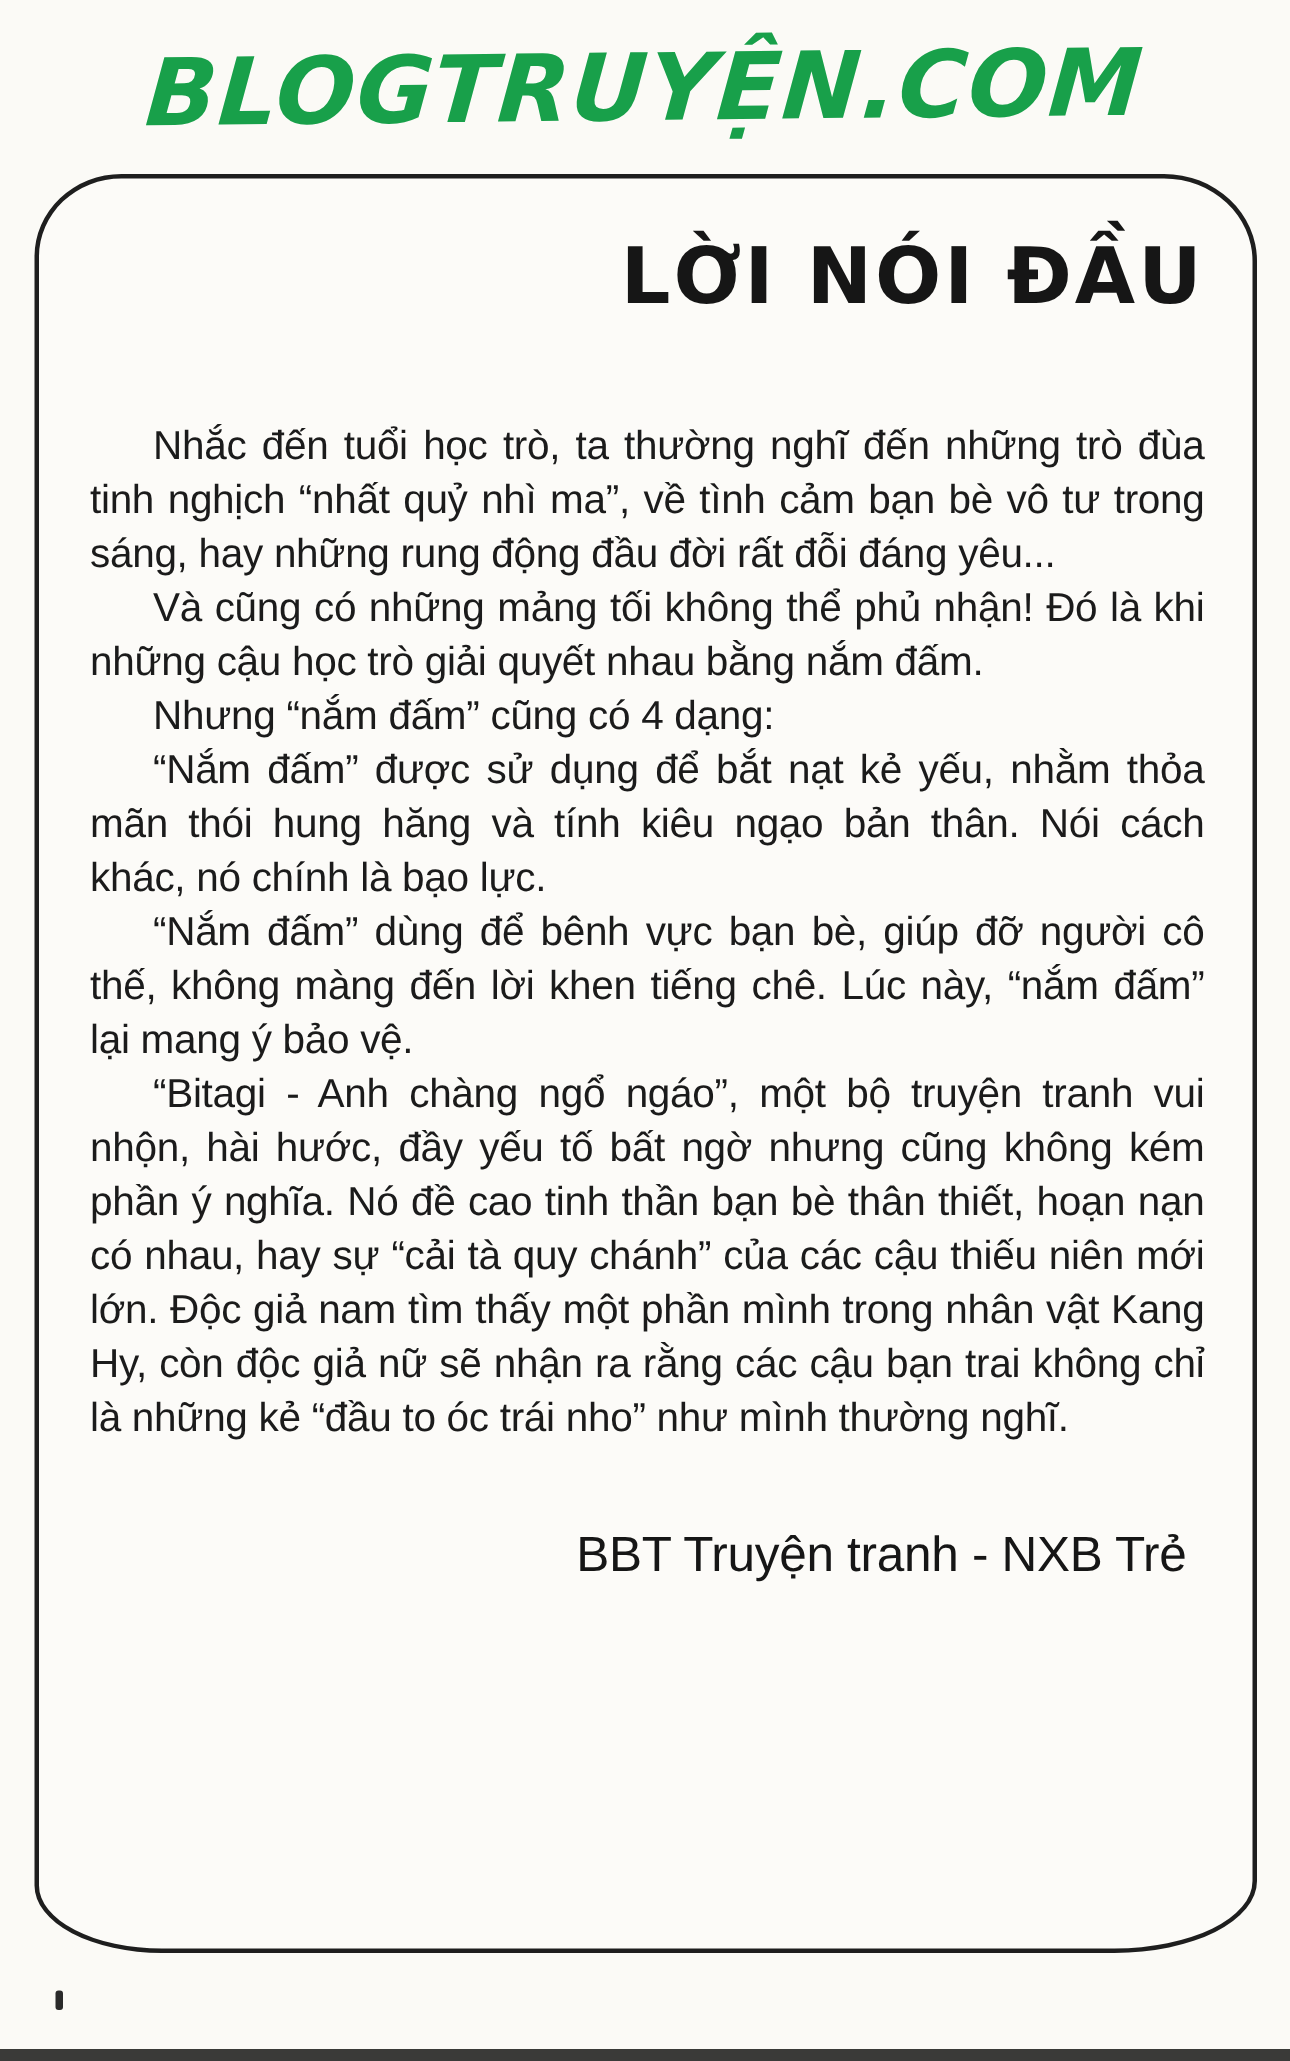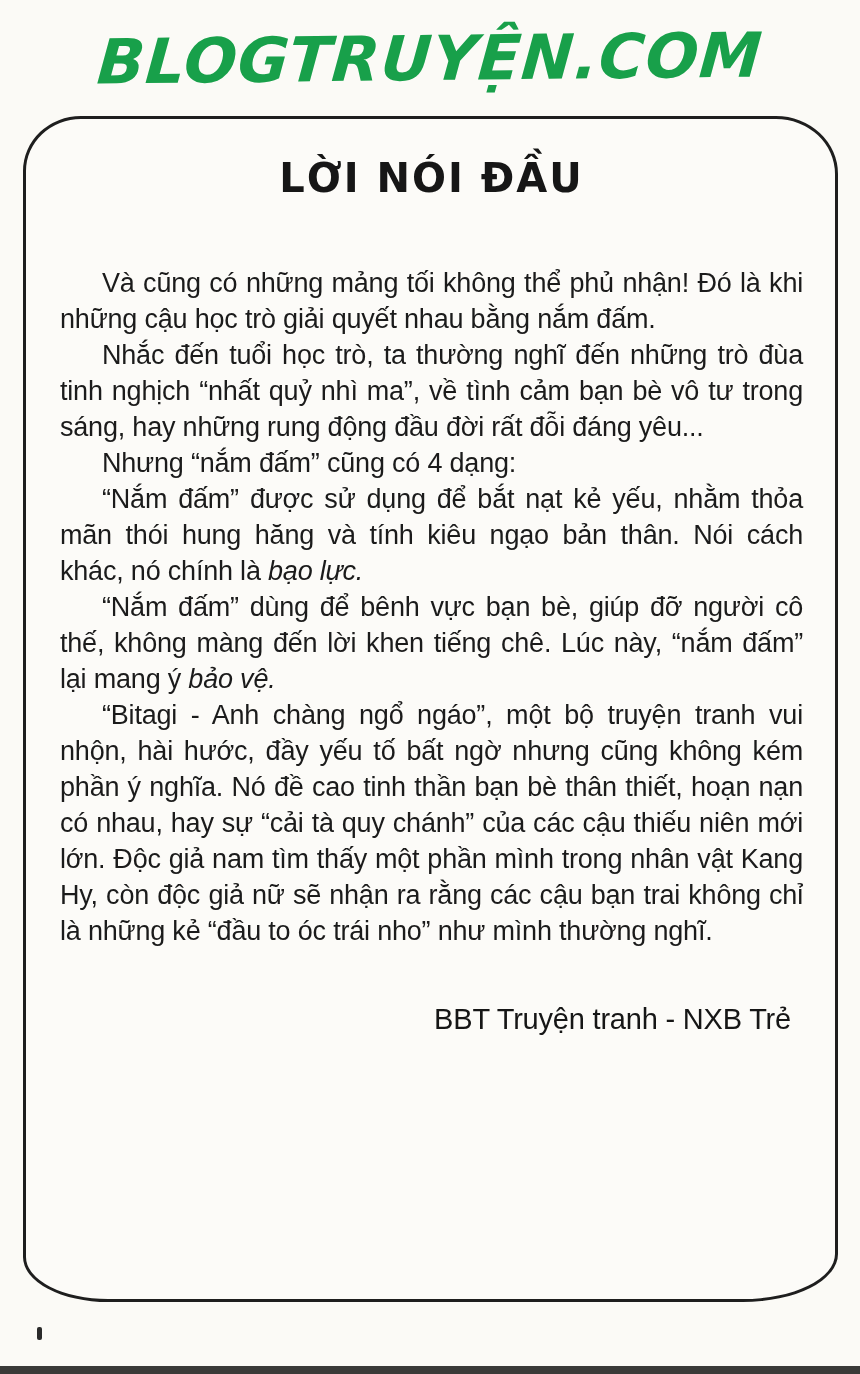--- a/index.html
+++ b/index.html
@@ -41,49 +41,48 @@
     margin: 0 22px 0 23px;
     min-height: 1186px;
     border: 3px solid #1e1e1e;
     border-radius: 58px 62px 95px 85px / 55px 58px 48px 45px;
     padding: 26px 32px 46px 34px;
     background: #fcfbf8;
   }
 
   .page-title {
     margin: 10px 0 0 0;
-    text-align: center;
+    text-align: right;
     font-family: "DejaVu Sans", sans-serif;
     font-weight: bold;
-    font-size: 40px;
+    font-size: 52px;
     letter-spacing: 2px;
     color: #161616;
   }
 
   .foreword-body {
     margin-top: 64px;
     font-size: 27px;
     line-height: 36px;
     text-align: justify;
     letter-spacing: -0.2px;
   }
   .foreword-body p {
     margin: 0;
     text-indent: 42px;
   }
   .em {
-    font-style: italic;
     margin-top: 24px;
   }
 
   .signature {
     margin-top: 54px;
     padding-right: 12px;
     text-align: right;
-    font-size: 29px;
+    font-size: 33px;
     letter-spacing: -0.2px;
     color: #161616;
   }
 
   
   .scan-speck {
     position: absolute;
     left: 37px;
     top: 1327px;
     width: 5px;
@@ -105,22 +104,22 @@
 
 <header class="logo-wrap">
   <div class="logo">BLOGTRUYỆN.COM</div>
 </header>
 
 <main class="frame">
   <h1 class="page-title">LỜI NÓI ĐẦU</h1>
 
   <section class="foreword-body">
 
-  <p><span>Và cũng có những mảng tối không thể phủ nhận! Đó là khi những cậu học trò giải quyết nhau bằng nắm đấm.</span></p>
-      <p><span>Nhắc đến tuổi học trò, ta thường nghĩ đến những trò đùa tinh nghịch “nhất quỷ nhì ma”, về tình cảm bạn bè vô tư trong sáng, hay những rung động đầu đời rất đỗi đáng yêu...</span></p>
+  <p><span>Nhắc đến tuổi học trò, ta thường nghĩ đến những trò đùa tinh nghịch “nhất quỷ nhì ma”, về tình cảm bạn bè vô tư trong sáng, hay những rung động đầu đời rất đỗi đáng yêu...</span></p>
+      <p><span>Và cũng có những mảng tối không thể phủ nhận! Đó là khi những cậu học trò giải quyết nhau bằng nắm đấm.</span></p>
       <p><span>Nhưng “nắm đấm” cũng có 4 dạng:</span></p>
       <p><span>“Nắm đấm” được sử dụng để bắt nạt kẻ yếu, nhằm thỏa mãn thói hung hăng và tính kiêu ngạo bản thân. Nói cách khác, nó chính là </span><span class="em">bạo lực.</span></p>
       <p><span>“Nắm đấm” dùng để bênh vực bạn bè, giúp đỡ người cô thế, không màng đến lời khen tiếng chê. Lúc này, “nắm đấm” lại mang ý </span><span class="em">bảo vệ.</span></p>
       <p><span>“Bitagi - Anh chàng ngổ ngáo”, một bộ truyện tranh vui nhộn, hài hước, đầy yếu tố bất ngờ nhưng cũng không kém phần ý nghĩa. Nó đề cao tinh thần bạn bè thân thiết, hoạn nạn có nhau, hay sự “cải tà quy chánh” của các cậu thiếu niên mới lớn. Độc giả nam tìm thấy một phần mình trong nhân vật Kang Hy, còn độc giả nữ sẽ nhận ra rằng các cậu bạn trai không chỉ là những kẻ “đầu to óc trái nho” như mình thường nghĩ.</span></p>
     </section>
 
   <div class="signature">BBT Truyện tranh - NXB Trẻ</div>
 </main>
 
 <div class="scan-speck"></div>

